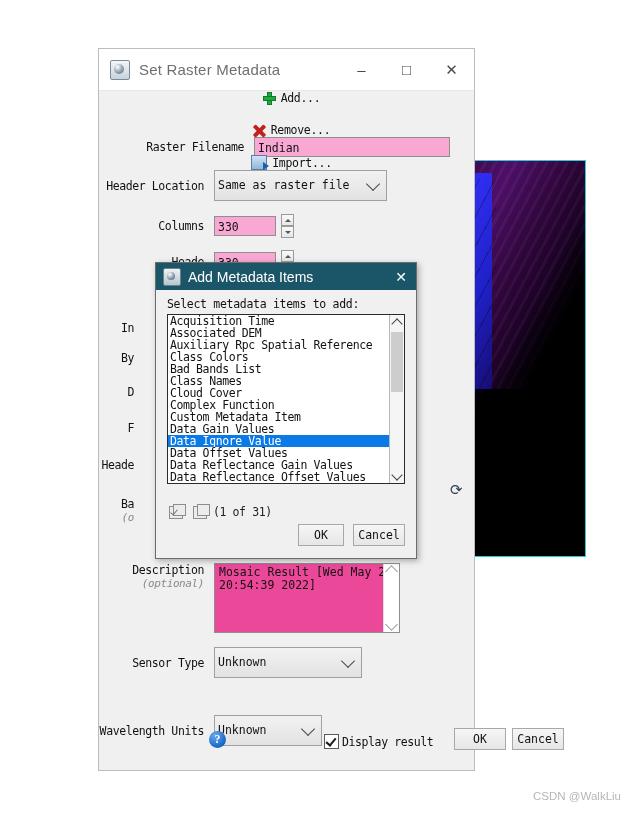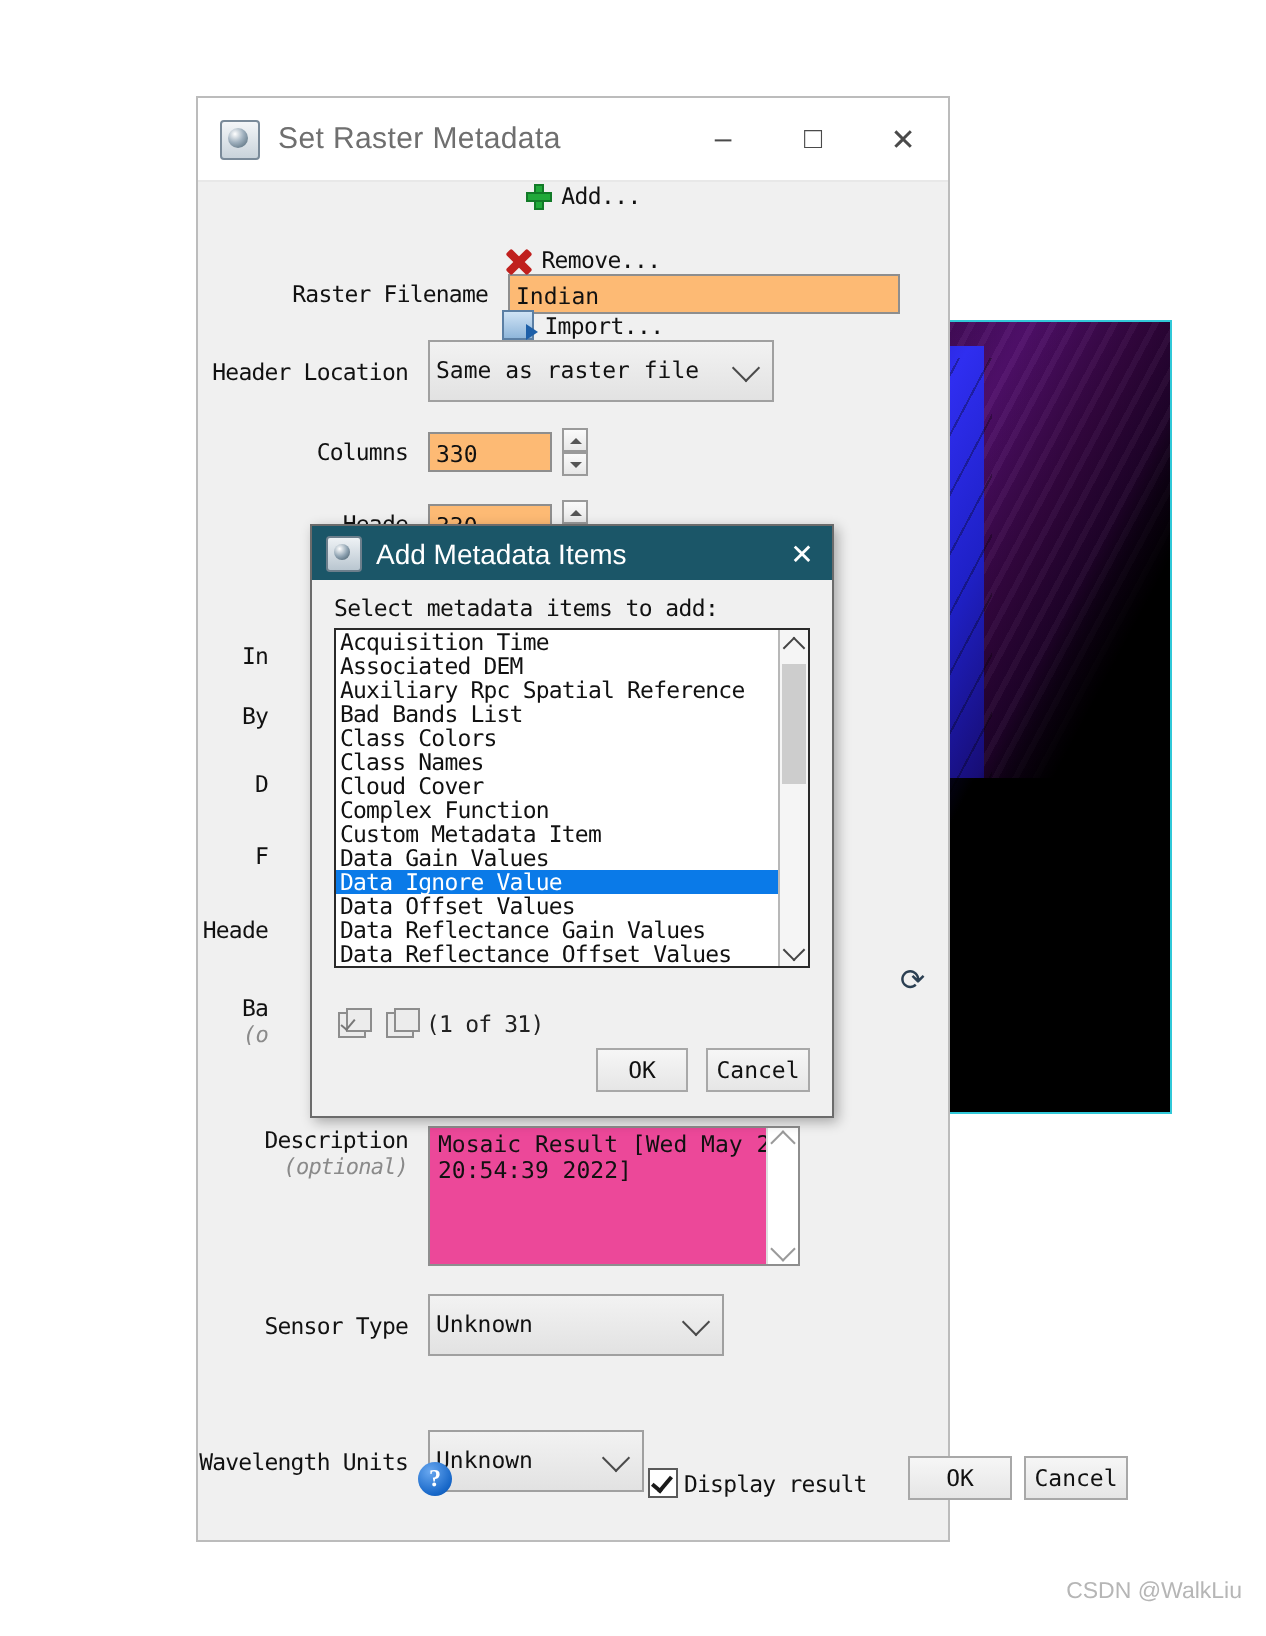--- a/index.html
+++ b/index.html
@@ -84,21 +84,21 @@
   .row{display:flex;align-items:center;margin-top:11px;}
   .flabel{
     font-family:"DejaVu Sans Mono",monospace;font-size:11.5px;color:#111;
     text-align:right;letter-spacing:-0.4px;
   }
   .sublabel{
     font-family:"DejaVu Sans Mono",monospace;font-size:11px;color:#8a8a8a;
     font-style:italic;text-align:right;letter-spacing:-0.4px;
   }
   .tinput{
-    background:#fdba74;border:1px solid #8e8e8e;height:20px;
+    background:#f9a8d4;border:1px solid #8e8e8e;height:20px;
     font-family:"DejaVu Sans Mono",monospace;font-size:11.5px;color:#111;
     padding:0 3px;line-height:20px;box-sizing:border-box;
   }
   .tcombo{
     background:linear-gradient(#f2f2f2,#e2e2e2);border:1px solid #a0a0a0;height:31px;
     font-family:"DejaVu Sans Mono",monospace;font-size:11.5px;color:#111;
     padding:0 3px;line-height:21px;box-sizing:border-box;
     display:flex;align-items:center;
   }
   .tcombo .cv{flex:1;}
@@ -384,22 +384,22 @@
     <div id="modal-close">✕</div>
   </div>
 
   <div id="modal-prompt">Select metadata items to add:</div>
 
   <div id="list-wrap">
     <div id="list-items">
         <div class="litem">Acquisition Time</div>
         <div class="litem">Associated DEM</div>
         <div class="litem">Auxiliary Rpc Spatial Reference</div>
+        <div class="litem">Class Colors</div>
         <div class="litem">Bad Bands List</div>
-        <div class="litem">Class Colors</div>
         <div class="litem">Class Names</div>
         <div class="litem">Cloud Cover</div>
         <div class="litem">Complex Function</div>
         <div class="litem">Custom Metadata Item</div>
         <div class="litem">Data Gain Values</div>
         <div class="litem sel">Data Ignore Value</div>
         <div class="litem">Data Offset Values</div>
         <div class="litem">Data Reflectance Gain Values</div>
         <div class="litem">Data Reflectance Offset Values</div>
         <div class="litem">Default Bands to Load</div>

